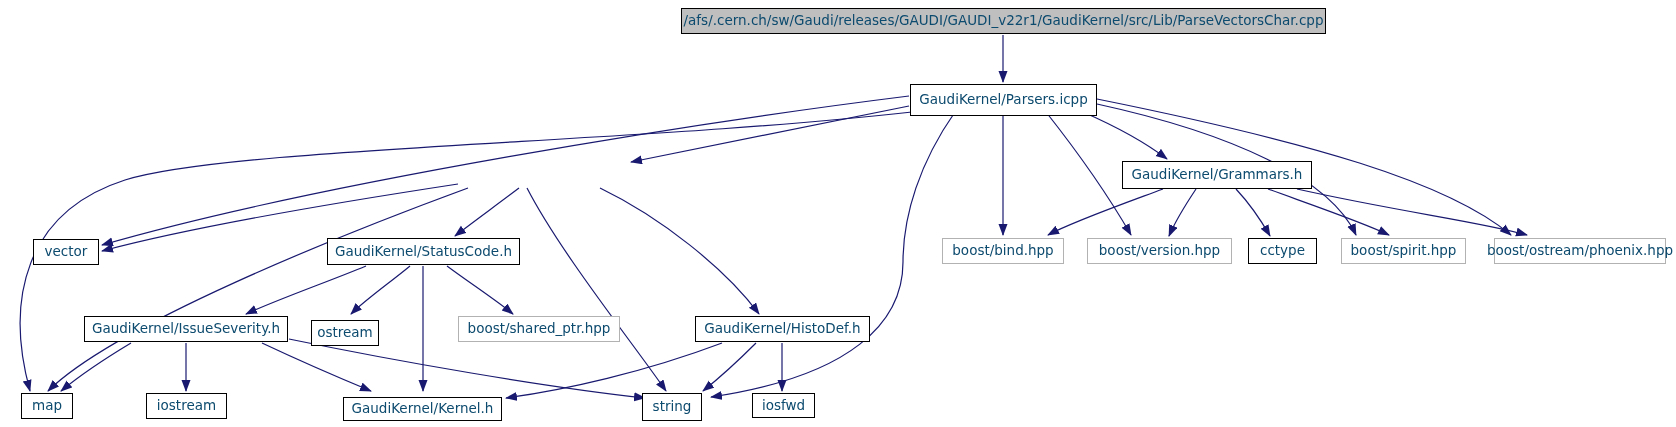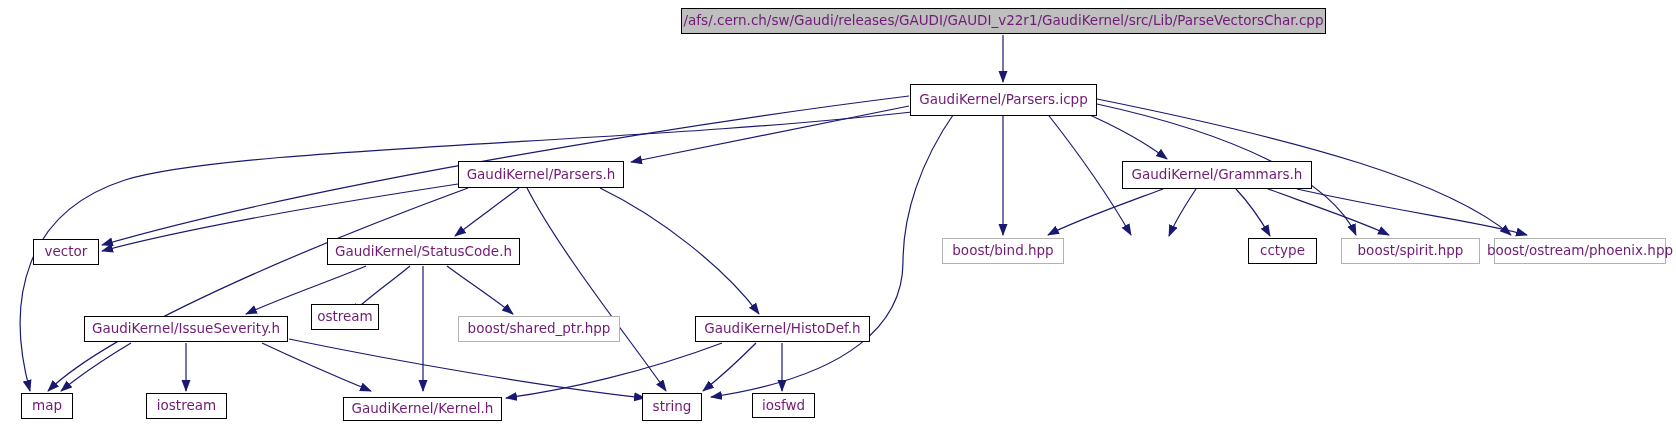--- a/index.html
+++ b/index.html
@@ -9,21 +9,21 @@
     background:#ffffff;
     font-family:"DejaVu Sans","Liberation Sans",sans-serif;
     overflow:hidden;
   }
   #edge-layer{position:absolute;left:0;top:0;}
   .node{
     position:absolute;
     box-sizing:border-box;
     background:#ffffff;
     border:1px solid #000000;
-    color:#701a75;
+    color:#0c4a6e;
     font-size:13.5px;
     line-height:1;
     display:flex;
     align-items:center;
     justify-content:center;
     white-space:nowrap;
     z-index:2;
   }
   .node.ext{border-color:#b2b2b2;}
   .node.focus{background:#bfbfbf;border-color:#000000;}
@@ -72,40 +72,40 @@
       <path class="edge" marker-end="url(#arrow)" d="M756,343 C740,359 718,379 703,391"></path>
       <path class="edge" marker-end="url(#arrow)" d="M782,343 L782,391"></path>
       <path class="edge" marker-end="url(#arrow)" d="M722,343 C645,372 565,390 506,398"></path>
     </g>
   </svg>
 
   <div class="node focus" style="left:681px;top:8px;width:645px;height:26px">/afs/.cern.ch/sw/Gaudi/releases/GAUDI/GAUDI_v22r1/GaudiKernel/src/Lib/ParseVectorsChar.cpp</div>
 
   <div class="node" style="left:910px;top:84px;width:187px;height:32px">GaudiKernel/Parsers.icpp</div>
 
-  <div class="node" style="left:458px;top:161px;width:166px;height:27px">GaudiKernel/Parsers.h</div>
 
   <div class="node" style="left:1122px;top:161px;width:190px;height:28px">GaudiKernel/Grammars.h</div>
 
   <div class="node" style="left:33px;top:239px;width:66px;height:26px">vector</div>
 
   <div class="node" style="left:327px;top:238px;width:193px;height:27px">GaudiKernel/StatusCode.h</div>
 
   <div class="node ext" style="left:942px;top:238px;width:122px;height:26px">boost/bind.hpp</div>
 
+  <div class="node ext" style="left:1087px;top:238px;width:145px;height:26px">boost/version.hpp</div>
 
   <div class="node" style="left:1248px;top:238px;width:69px;height:26px">cctype</div>
 
-  <div class="node ext" style="left:1341px;top:238px;width:139px;height:26px">boost/spirit.hpp</div>
+  <div class="node ext" style="left:1341px;top:238px;width:125px;height:26px">boost/spirit.hpp</div>
 
   <div class="node ext" style="left:1494px;top:238px;width:172px;height:26px">boost/ostream/phoenix.hpp</div>
 
   <div class="node" style="left:84px;top:316px;width:204px;height:26px">GaudiKernel/IssueSeverity.h</div>
 
-  <div class="node" style="left:311px;top:304px;width:68px;height:26px">ostream</div>
+  <div class="node" style="left:311px;top:320px;width:68px;height:26px">ostream</div>
 
   <div class="node ext" style="left:458px;top:316px;width:162px;height:26px">boost/shared_ptr.hpp</div>
 
   <div class="node" style="left:695px;top:316px;width:175px;height:26px">GaudiKernel/HistoDef.h</div>
 
   <div class="node" style="left:21px;top:393px;width:52px;height:26px">map</div>
 
   <div class="node" style="left:146px;top:393px;width:81px;height:26px">iostream</div>
 
   <div class="node" style="left:343px;top:397px;width:159px;height:24px">GaudiKernel/Kernel.h</div>

